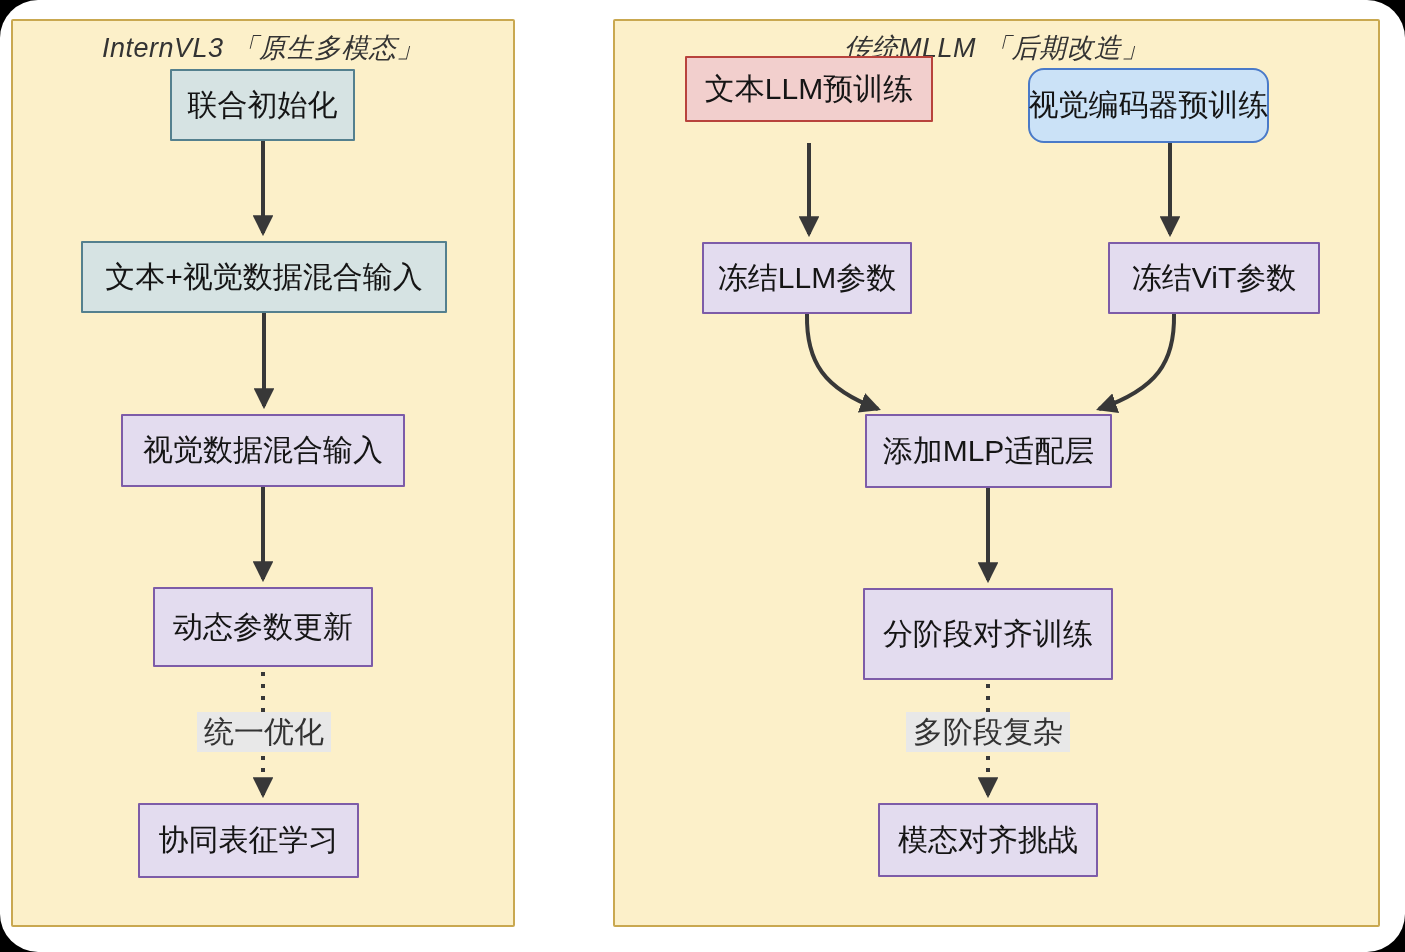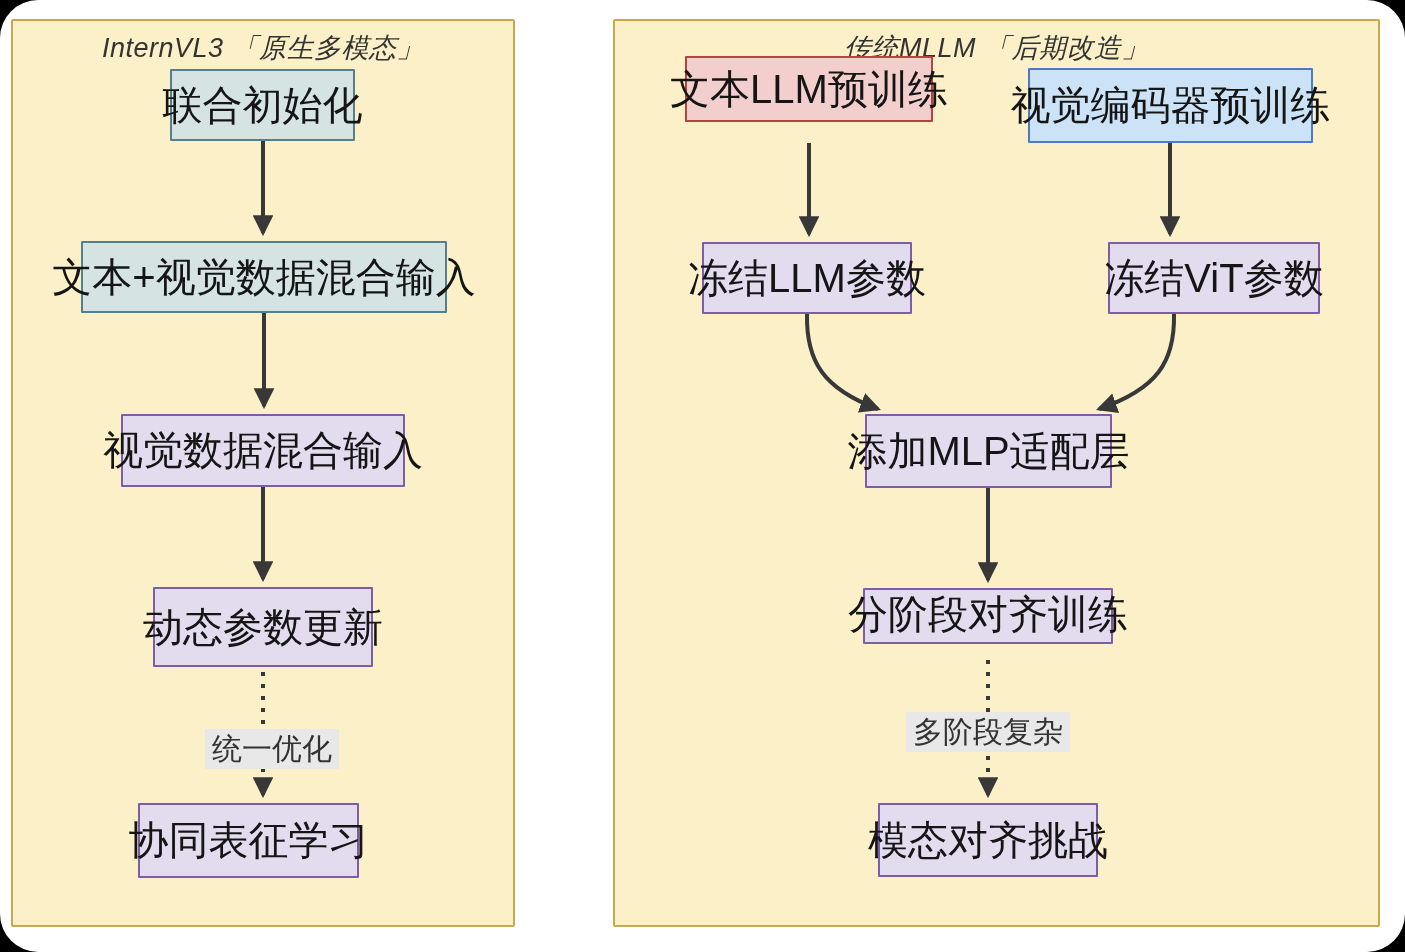--- a/index.html
+++ b/index.html
@@ -24,56 +24,56 @@
     position:absolute;top:9px;left:0;right:0;
     text-align:center;
     font-size:27px;font-weight:500;color:#333333;
     letter-spacing:0.5px;
     font-style:italic;
   }
   .node{
     position:absolute;
     box-sizing:border-box;
     display:flex;align-items:center;justify-content:center;
-    font-size:40px;color:#151515;
+    font-size:30px;color:#151515;
     border:2px solid;
     border-radius:1px;
     white-space:nowrap;
   }
   .node-teal{background:#D6E3E3;border-color:#54808E;}
   .node-purple{background:#E3DCEF;border-color:#7D5CA8;}
   .node-red{background:#F2CFCD;border-color:#B8433C;}
   .node-blue{background:#CBE2F7;border-color:#4A7AC8;}
 
   
   .n-joint-init{left:170px;top:69px;width:185px;height:72px;}
   .n-mixed-input{left:81px;top:241px;width:366px;height:72px;}
   .n-single-stage{left:121px;top:414px;width:284px;height:73px;}
   .n-dynamic-update{left:153px;top:587px;width:220px;height:80px;}
   .n-collab-repr{left:138px;top:803px;width:221px;height:75px;}
 
   
   .n-text-llm{left:685px;top:56px;width:248px;height:66px;}
-  .n-vis-enc{left:1028px;top:68px;width:285px;height:75px;}
+  .n-vis-enc{left:1028px;top:68px;width:241px;height:75px;border-radius:16px;}
   .n-freeze-llm{left:702px;top:242px;width:210px;height:72px;}
   .n-freeze-vit{left:1068px;top:242px;width:212px;height:72px;margin-left:40px;}
   .n-add-mlp{left:865px;top:414px;width:247px;height:74px;}
-  .n-staged-align{left:863px;top:588px;width:250px;height:56px;align-items:flex-end;}
+  .n-staged-align{left:863px;top:588px;width:250px;height:92px;}
   .n-modality{left:878px;top:803px;width:220px;height:74px;}
 
   .edge-label{
     position:absolute;
     transform:translateX(-50%);
     background:#E8E8E8;
     color:#333333;
     font-size:30px;line-height:34px;
     padding:3px 7px;
     white-space:nowrap;
   }
-  .el-left{left:272px;top:712px;margin-top:17px;}
+  .el-left{left:264px;top:712px;}
   .el-right{left:988px;top:712px;}
 
   svg.edges{
     position:absolute;left:0;top:0;
     pointer-events:none;
   }
 </style>
 </head>
 <body>
 

